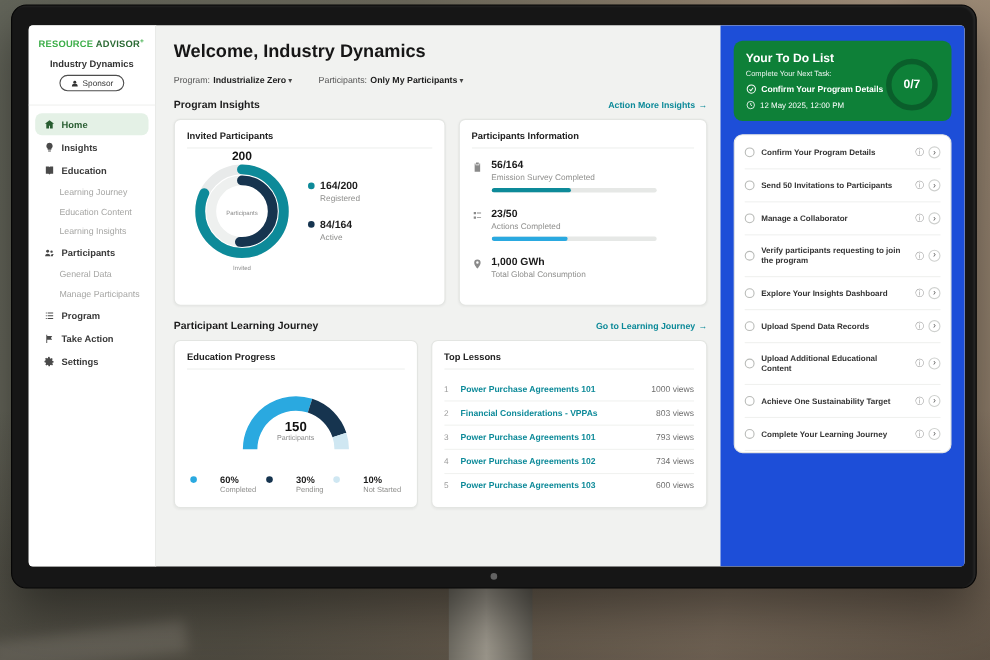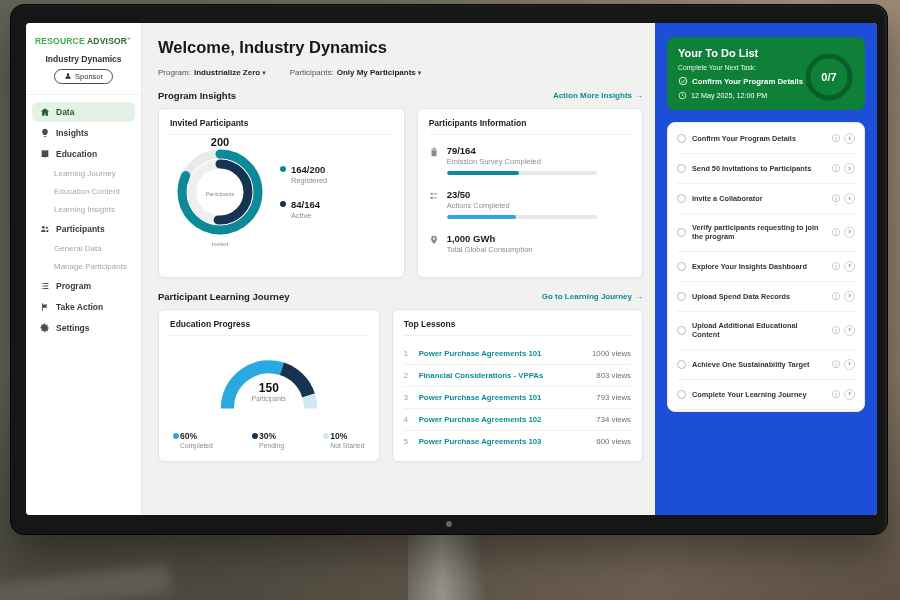--- a/index.html
+++ b/index.html
@@ -86,21 +86,21 @@
   .bar{width:150px;height:4px;border-radius:2px;background:#e6e8e6;margin-top:5px;overflow:hidden;}
   .bar-fill{height:100%;border-radius:2px;}
 
   
   .gauge-wrap{position:relative;width:132px;margin:2px auto 0;}
   .gauge{width:132px;height:76px;display:block;}
   .gauge-center{position:absolute;left:0;right:0;top:38px;text-align:center;}
   .gauge-num{font-size:12px;font-weight:bold;color:#111;}
   .gauge-lab{font-size:6.5px;color:#8c8c8c;}
   .edu-legend{display:flex;justify-content:space-between;margin-top:12px;padding:0 3px;}
-  .eleg{display:flex;align-items:flex-start;gap:1px;justify-content:flex-end;}
+  .eleg{display:flex;align-items:flex-start;gap:21px;justify-content:flex-end;}
   .eleg-val{font-size:8.5px;font-weight:bold;color:#1d1d1d;}
   .eleg-lab{font-size:6.8px;color:#8e8e8c;margin-top:1px;}
 
   
   .lesson{display:flex;align-items:center;gap:7px;padding:6px 0;border-bottom:1px solid #f1f2f0;}
   .lesson:last-child{border-bottom:none;}
   .l-rank{font-size:7.5px;color:#9a9a9a;width:8px;flex:none;}
   .l-title{flex:1;font-size:7.8px;font-weight:600;color:#0d8a99;}
   .l-views{font-size:7.8px;color:#6e6e6e;white-space:nowrap;}
 
@@ -155,21 +155,21 @@
                 <path d="M4 20a8 8 0 0 1 16 0z"></path>
               </svg>
             <span data-interactable="false">Sponsor</span>
           </div>
         </div>
         <nav class="nav" data-interactable="false">
           <div class="nav-item active" data-interactable="true">
             <svg data-interactable="false" viewBox="0 0 24 24">
                 <path d="M12 3 2 11h3v10h6v-6h2v6h6V11h3z"></path>
               </svg>
-            <span data-interactable="false">Data</span>
+            <span data-interactable="false">Home</span>
           </div>
           <div class="nav-item" data-interactable="true">
             <svg data-interactable="false" viewBox="0 0 24 24">
                 <path d="M12 2a7 7 0 0 0-4 12.7V17h8v-2.3A7 7 0 0 0 12 2zM9 19h6v2H9z"></path>
               </svg>
             <span data-interactable="false">Insights</span>
           </div>
           <div class="nav-item" data-interactable="true">
             <svg data-interactable="false" viewBox="0 0 24 24">
                 <path d="M4 3h6a2 2 0 0 1 2 2v16a3 3 0 0 0-3-2H4zm16 0h-6a2 2 0 0 0-2 2v16a3 3 0 0 1 3-2h5z"></path>
@@ -266,21 +266,21 @@
             </div>
           </div>
 
           <div class="card c-info" data-interactable="false">
             <div class="card-title" data-interactable="false">Participants Information</div>
             <div class="stat" data-interactable="false">
               <svg data-interactable="false" viewBox="0 0 24 24">
                   <path d="M9 2h6v4H9zM6 4h2v4h8V4h2v18H6z"></path>
                 </svg>
               <div>
-                <div class="stat-val" data-interactable="false">79/164</div>
+                <div class="stat-val" data-interactable="false">56/164</div>
                 <div class="stat-lab" data-interactable="false">Emission Survey Completed</div>
                 <div class="bar" data-interactable="false">
                   <div class="bar-fill" style="width: 48%; background-color: rgb(13, 138, 153);"></div>
                 </div>
               </div>
             </div>
             <div class="stat" data-interactable="false">
               <svg data-interactable="false" viewBox="0 0 24 24">
                   <path d="M4 4h5v5H4zm7 1.5h9v2h-9zM4 14h5v5H4zm7 1.5h9v2h-9z"></path>
                 </svg>
@@ -421,21 +421,21 @@
           <div class="task" data-interactable="true">
             <span class="t-check" data-interactable="true"></span>
             <span class="t-label" data-interactable="false">Send 50 Invitations to Participants</span>
             <span class="t-info" data-interactable="true">ⓘ</span>
             <span class="t-go" data-interactable="true">
                 <i>›</i>
               </span>
           </div>
           <div class="task" data-interactable="true">
             <span class="t-check" data-interactable="true"></span>
-            <span class="t-label" data-interactable="false">Invite a Collaborator</span>
+            <span class="t-label" data-interactable="false">Manage a Collaborator</span>
             <span class="t-info" data-interactable="true">ⓘ</span>
             <span class="t-go" data-interactable="true">
                 <i>›</i>
               </span>
           </div>
           <div class="task" data-interactable="true">
             <span class="t-check" data-interactable="true"></span>
             <span class="t-label" data-interactable="false">Verify participants requesting to join the program</span>
             <span class="t-info" data-interactable="true">ⓘ</span>
             <span class="t-go" data-interactable="true">

